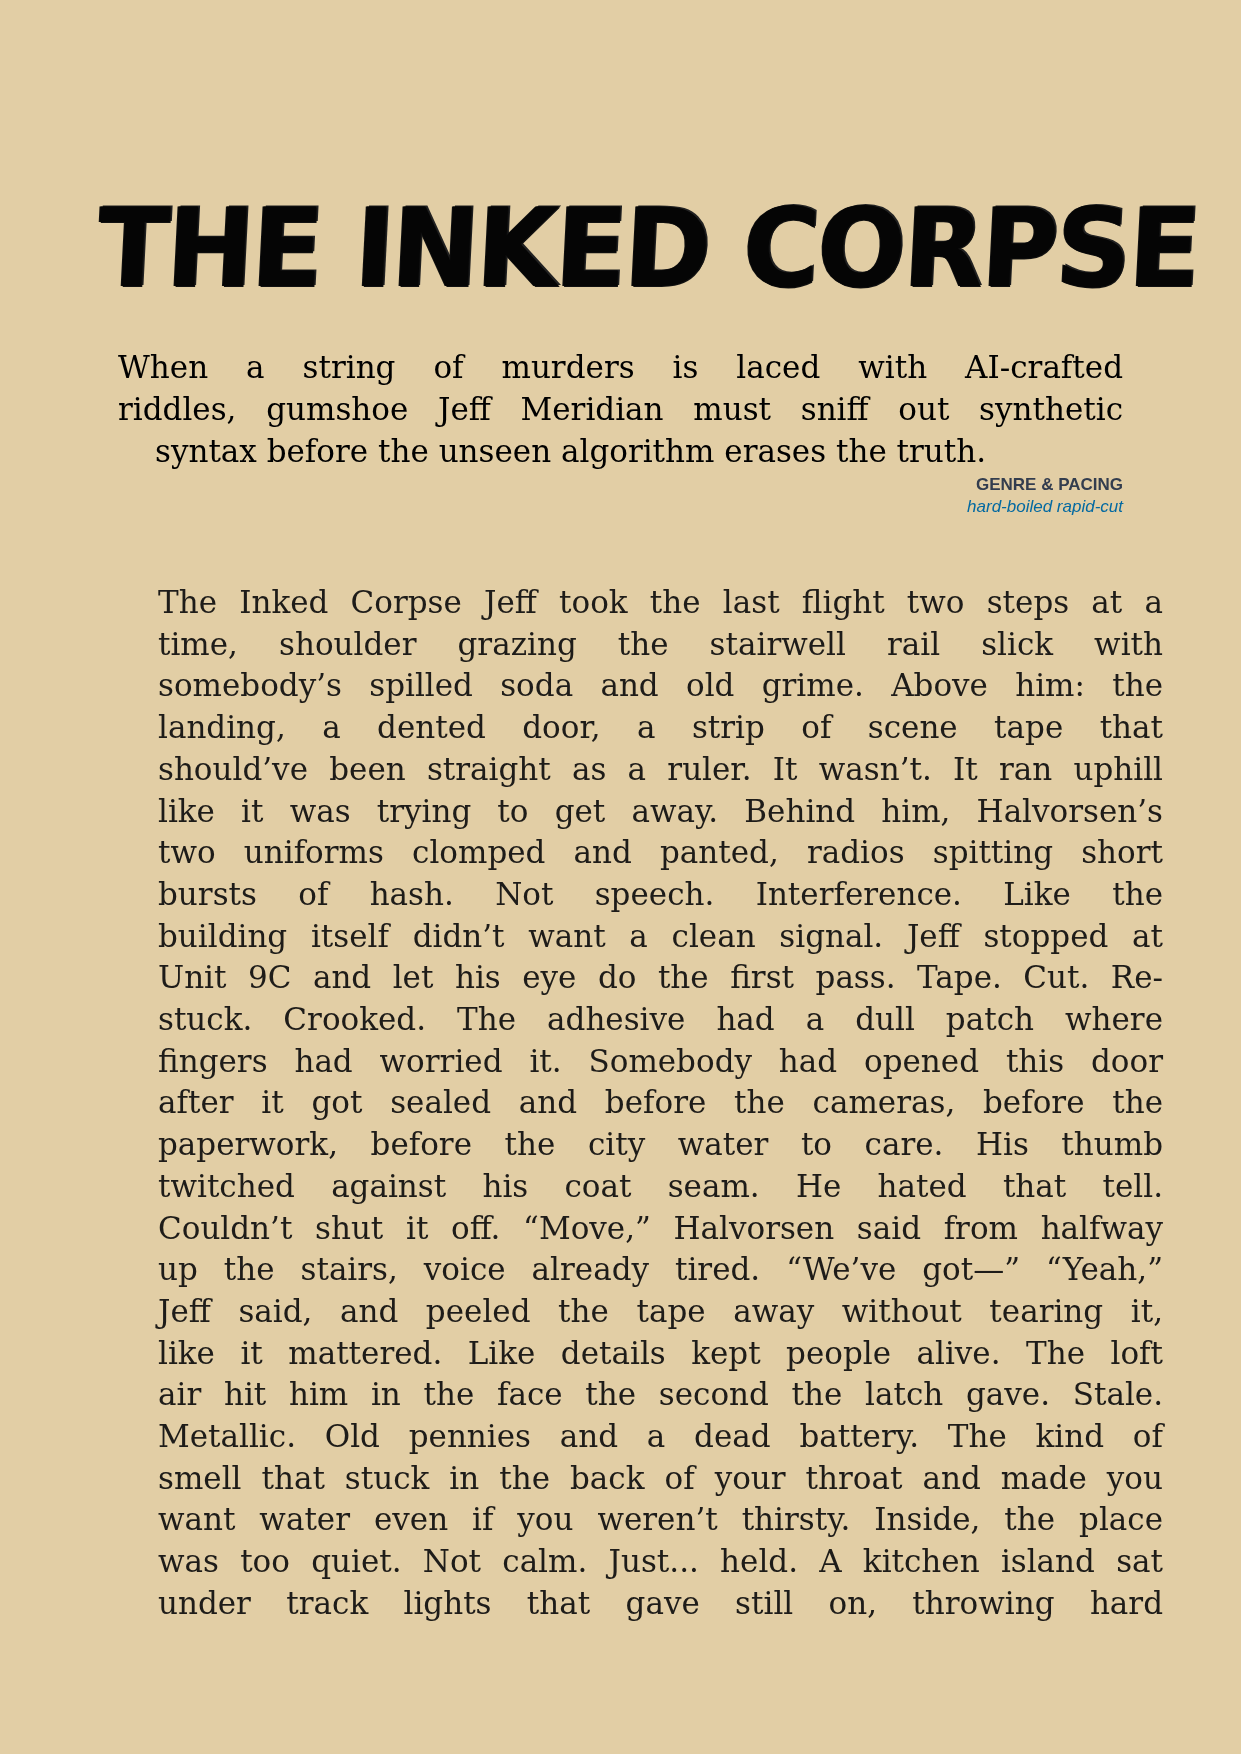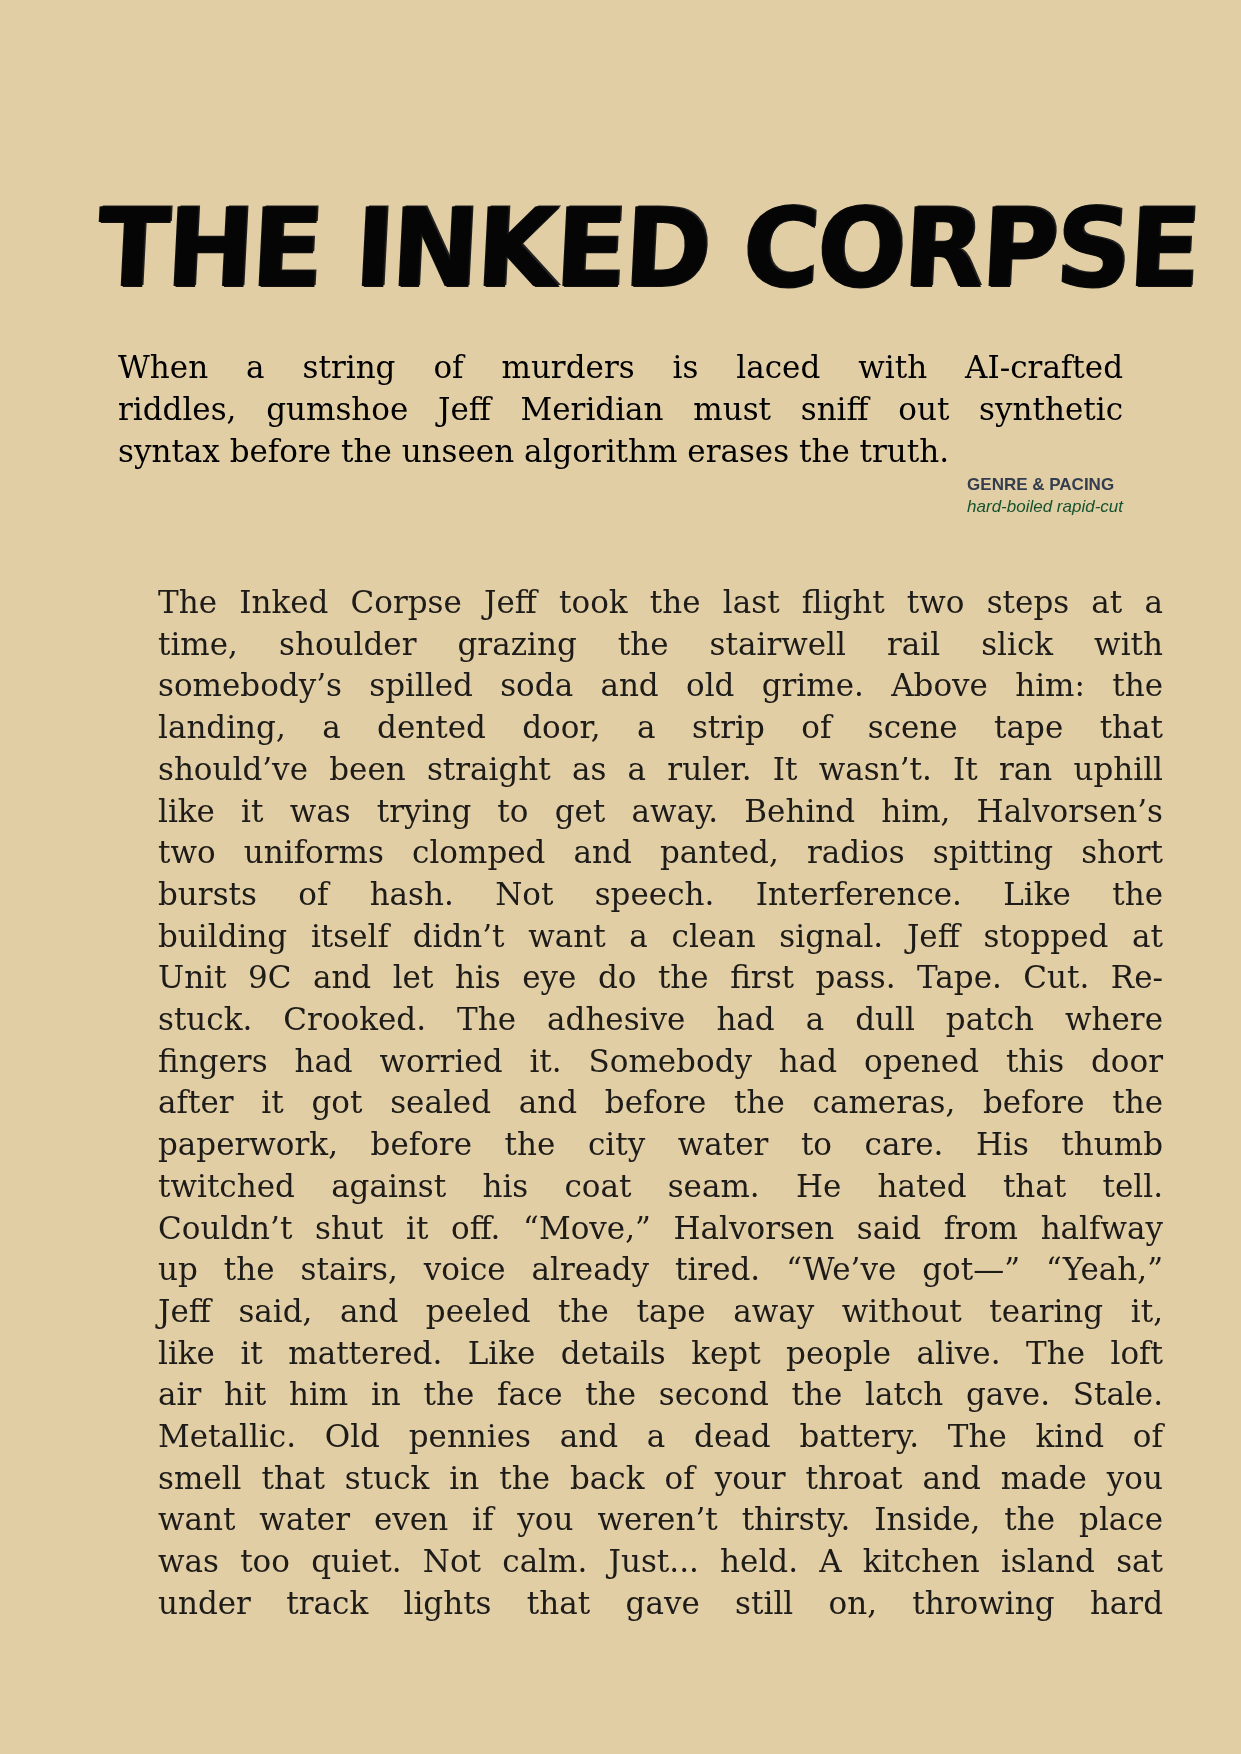--- a/index.html
+++ b/index.html
@@ -27,37 +27,38 @@
   .logline {
     position: absolute;
     left: 118px; top: 346px;
     width: 1005px;
     font-family: "DejaVu Serif", serif;
     font-size: 31px;
     line-height: 42px;
     color: #000000;
   }
   .line { display: block; text-align: justify; text-align-last: justify; white-space: nowrap; }
-  .line.last { text-align-last: left; }
+  .line.last { text-align-last: left; margin-left: 37px; }
   .logline .line, .body-text .line { white-space: normal; }
   .meta {
     position: absolute;
     right: 118px; top: 474px;
+    text-align: right;
     font-family: "Liberation Sans", sans-serif;
   }
   .meta-label {
     display: block;
     font-size: 17px; font-weight: bold;
     color: #333d4e;
     line-height: 22px;
   }
   .meta-value {
     display: block;
     font-size: 17px; font-style: italic;
-    color: #14532d;
+    color: #0369a1;
     line-height: 22px;
   }
   .body-text {
     position: absolute;
     left: 118px; top: 582px;
     width: 1005px;
     font-family: "DejaVu Serif", serif;
     font-size: 31px;
     line-height: 41.7px;
     color: #1e1c19;

